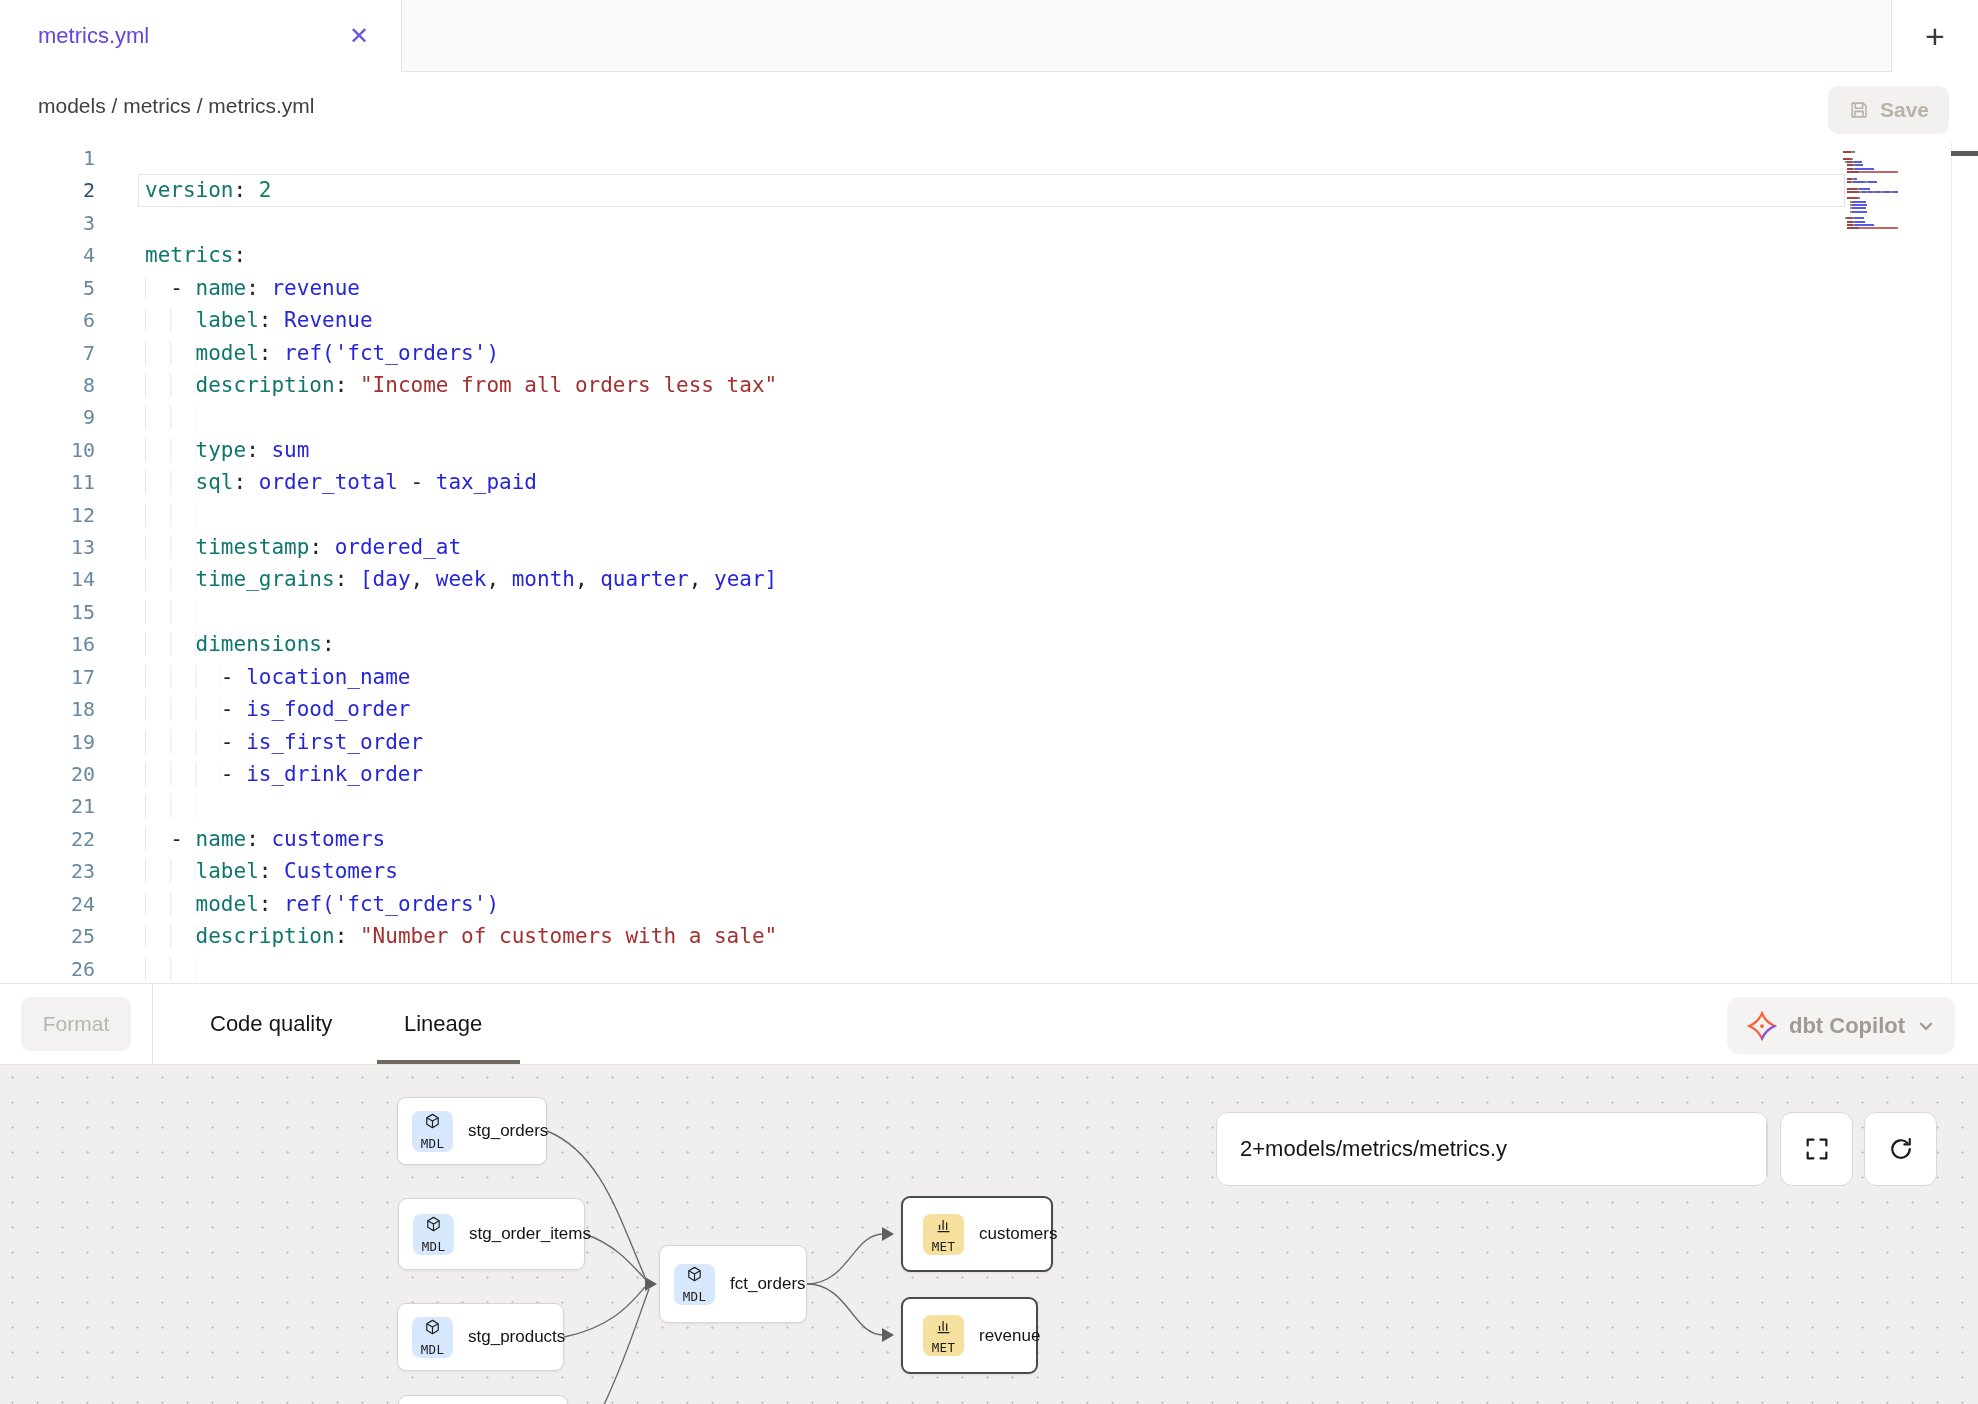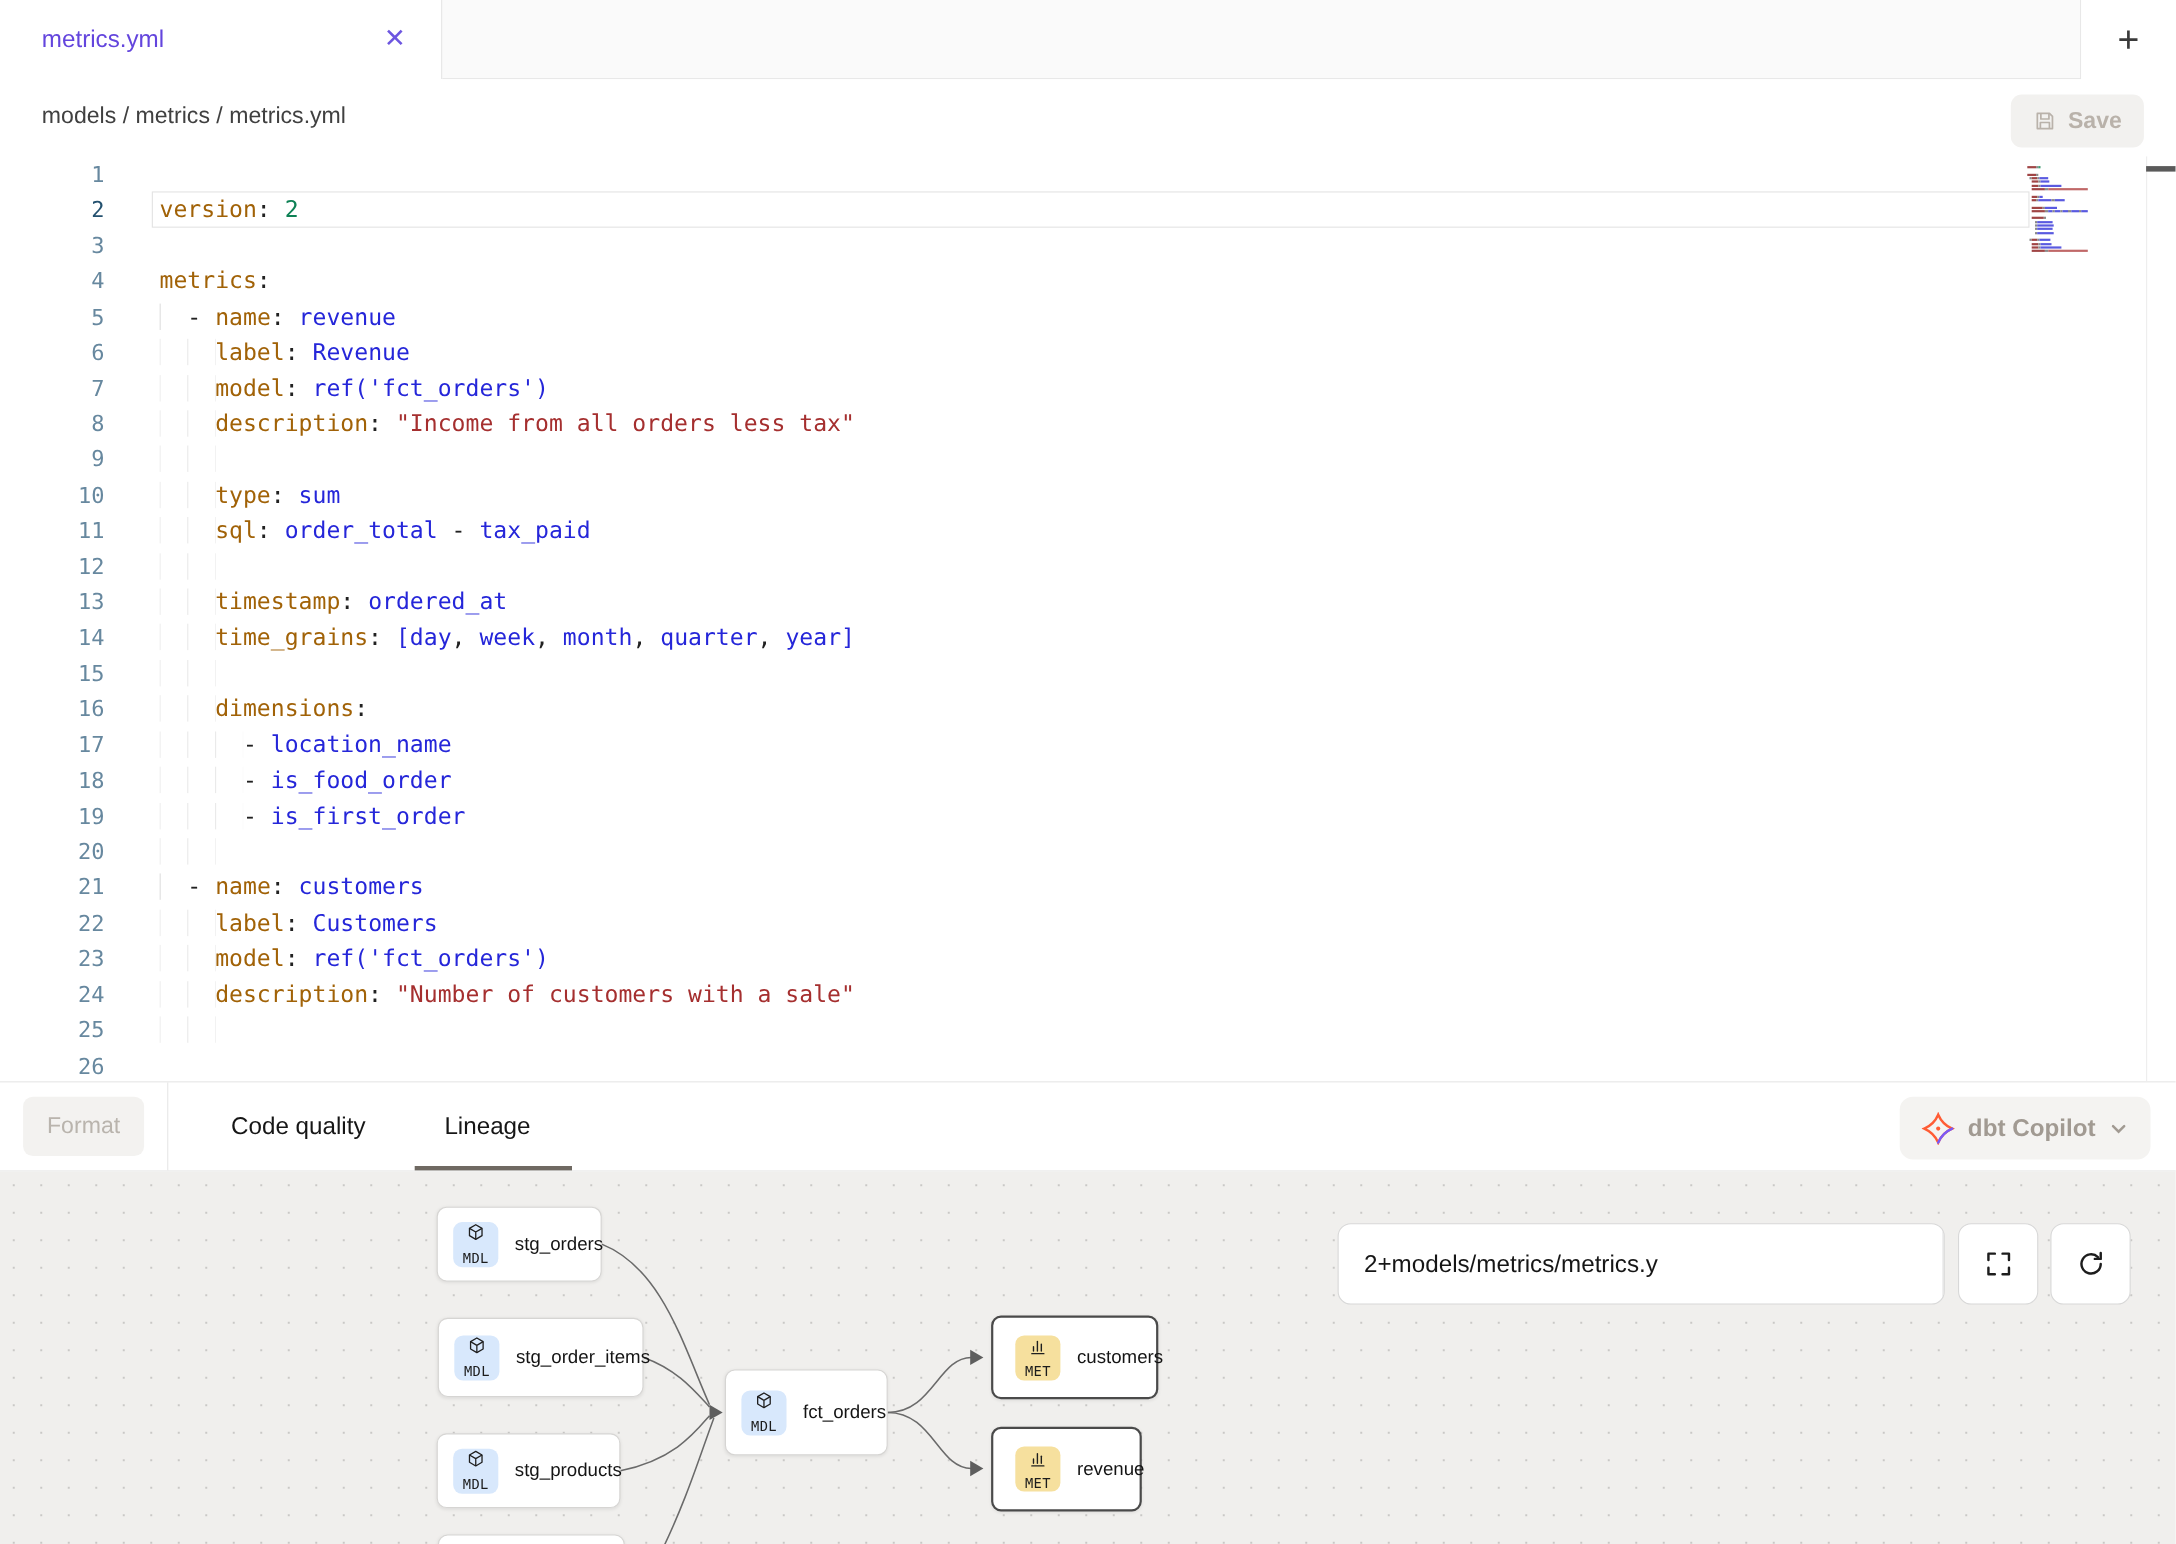--- a/index.html
+++ b/index.html
@@ -31,21 +31,21 @@
   .editor { position:absolute; left:0; top:142px; width:1978px; height:841px; background:#fff; overflow:hidden; }
   .gutter { position:absolute; left:0; top:0; width:95px; }
   .ln-num { height:32.43px; line-height:32.43px; text-align:right;
     font-family:"DejaVu Sans Mono", monospace; font-size:20px; color:#67889f; }
   .ln-num.active { color:#24516f; font-weight:500; }
   .code { position:absolute; left:145px; top:0; }
   .code-line { height:32.43px; line-height:32.43px; white-space:pre;
     font-family:"DejaVu Sans Mono", monospace; font-size:21px; }
   .ind { background-image:linear-gradient(to right, #e7e7e7 1px, transparent 1px);
     background-size:2ch 100%; }
-  .tk-k { color:#a16207; }
+  .tk-k { color:#0f766e; }
   .tk-v { color:#2526d9; }
   .tk-s { color:#a52f2f; }
   .tk-n { color:#0e8155; }
   .tk-p { color:#212121; }
   .cur-line { position:absolute; left:138px; top:32.43px; width:1707px; height:33px;
     border:1px solid #e3e3e3; background:transparent; }
 
   
   .minimap { position:absolute; left:1843px; top:6px; width:58px; }
   .mm-row { height:2px; margin-bottom:1.3px; white-space:nowrap; font-size:0; }
@@ -174,20 +174,21 @@
         <div class="code-line"><span class="ind">    </span><span class="tk-k">type</span><span class="tk-p">: </span><span class="tk-v">sum</span></div>
         <div class="code-line"><span class="ind">    </span><span class="tk-k">sql</span><span class="tk-p">: </span><span class="tk-v">order_total</span><span class="tk-p"> - </span><span class="tk-v">tax_paid</span></div>
         <div class="code-line"><span class="ind">    </span></div>
         <div class="code-line"><span class="ind">    </span><span class="tk-k">timestamp</span><span class="tk-p">: </span><span class="tk-v">ordered_at</span></div>
         <div class="code-line"><span class="ind">    </span><span class="tk-k">time_grains</span><span class="tk-p">: </span><span class="tk-v">[day</span><span class="tk-p">, </span><span class="tk-v">week</span><span class="tk-p">, </span><span class="tk-v">month</span><span class="tk-p">, </span><span class="tk-v">quarter</span><span class="tk-p">, </span><span class="tk-v">year]</span></div>
         <div class="code-line"><span class="ind">    </span></div>
         <div class="code-line"><span class="ind">    </span><span class="tk-k">dimensions</span><span class="tk-p">:</span></div>
         <div class="code-line"><span class="ind">      </span><span class="tk-p">- </span><span class="tk-v">location_name</span></div>
         <div class="code-line"><span class="ind">      </span><span class="tk-p">- </span><span class="tk-v">is_food_order</span></div>
         <div class="code-line"><span class="ind">      </span><span class="tk-p">- </span><span class="tk-v">is_first_order</span></div>
+        <div class="code-line"><span class="ind">      </span><span class="tk-p">- </span><span class="tk-v">is_drink_order</span></div>
         <div class="code-line"><span class="ind">    </span></div>
         <div class="code-line"><span class="ind">  </span><span class="tk-p">- </span><span class="tk-k">name</span><span class="tk-p">: </span><span class="tk-v">customers</span></div>
         <div class="code-line"><span class="ind">    </span><span class="tk-k">label</span><span class="tk-p">: </span><span class="tk-v">Customers</span></div>
         <div class="code-line"><span class="ind">    </span><span class="tk-k">model</span><span class="tk-p">: </span><span class="tk-v">ref('fct_orders')</span></div>
         <div class="code-line"><span class="ind">    </span><span class="tk-k">description</span><span class="tk-p">: </span><span class="tk-s">"Number of customers with a sale"</span></div>
         <div class="code-line"><span class="ind">    </span></div>
       </div>
     <div class="ruler-line"></div>
     <div class="ruler-mark"></div>
     <div class="minimap">

